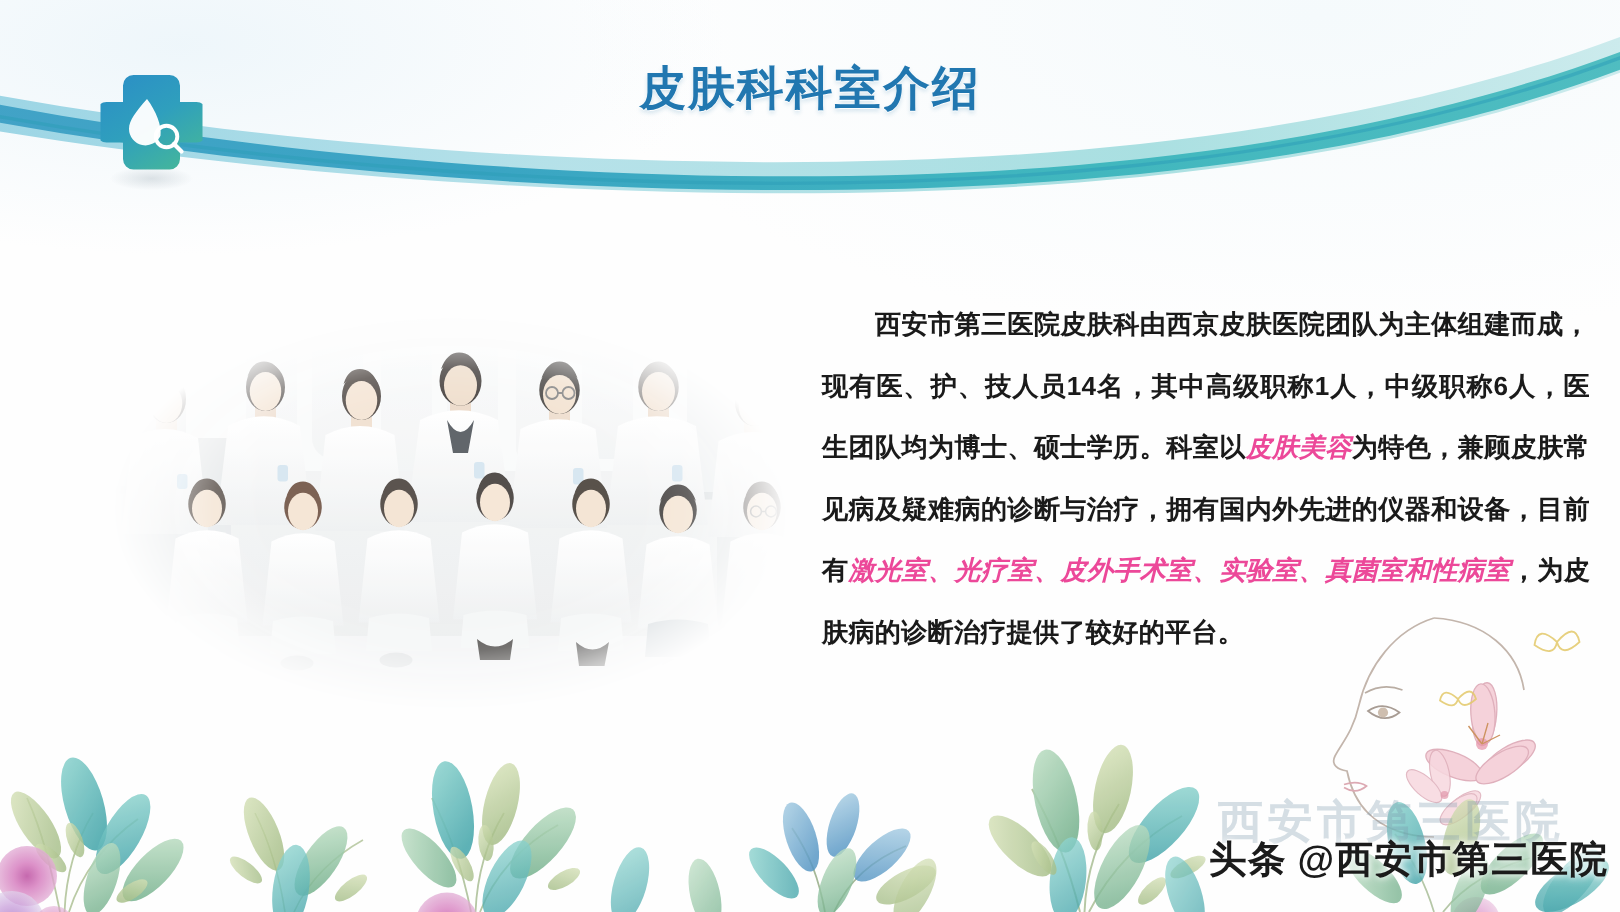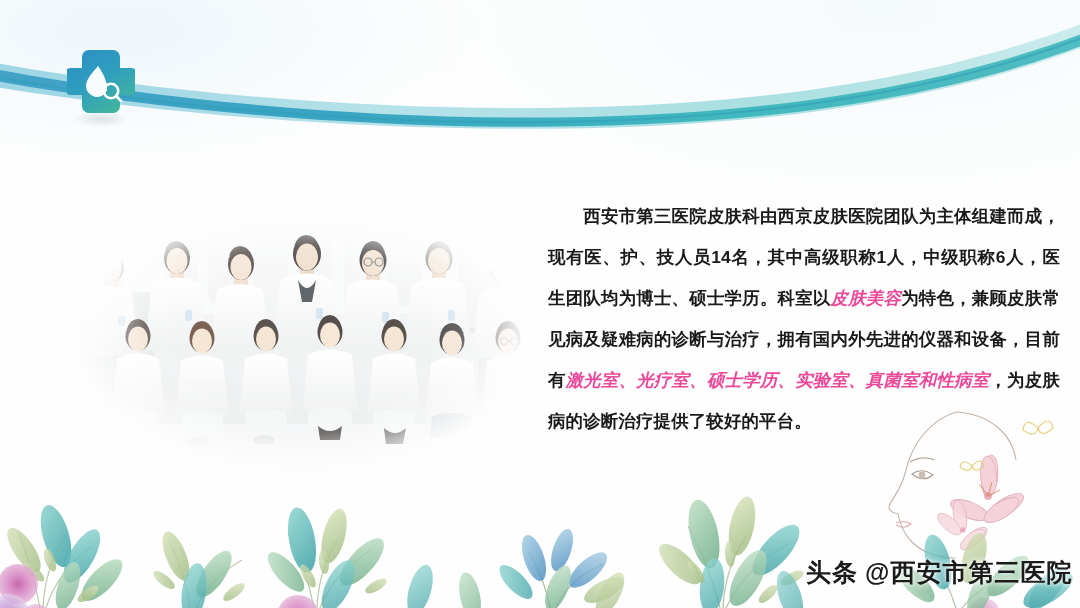--- a/index.html
+++ b/index.html
@@ -202,20 +202,21 @@
                a7 7 0 0 1 -7 7 h-24 a7 7 0 0 1 -7 -7 v-11 h-11 a7 7 0 0 1 -7 -7 v-13
                a7 7 0 0 1 7 -7 h11 v-11 a7 7 0 0 1 7 -7 z" fill="url(#crossGrad)"></path>
 
       <path d="M31 19 C 24 27, 19 33, 19 39 a11 11 0 0 0 21 4.5 C 41 37, 37 27, 31 19 Z" fill="#ffffff" opacity="0.96"></path>
 
       <circle cx="44" cy="44" r="7.2" fill="none" stroke="#ffffff" stroke-width="2.6"></circle>
       <line x1="49" y1="49" x2="54" y2="54" stroke="#ffffff" stroke-width="2.8" stroke-linecap="round"></line>
     </svg>
   </div>
 
+  <div class="slide-title">皮肤科科室介绍</div>
 
   <div class="photo-wrap">
     <div class="photo-canvas">
       <svg width="486" height="288" viewBox="0 0 486 288">
         <defs>
           <linearGradient id="roomBg" x1="0" y1="0" x2="0" y2="1">
             <stop offset="0%" stop-color="#f7f8f8"></stop>
             <stop offset="55%" stop-color="#eef0f1"></stop>
             <stop offset="100%" stop-color="#e4e6e7"></stop>
           </linearGradient>
@@ -384,21 +385,21 @@
             <path d="M-10 104 q10 9 20 0 l-2 14 h-17z" fill="#3a3734"></path>
           </g>
         </g>
 
         <rect width="486" height="288" fill="#ffffff" opacity="0.20"></rect>
       </svg>
     </div>
   </div>
 
   <div class="body-text">
-    <span>　　西安市第三医院皮肤科由西京皮肤医院团队为主体组建而成，现有医、护、技人员14名，其中高级职称1人，中级职称6人，医生团队均为博士、硕士学历。科室以</span><span class="hl">皮肤美容</span><span>为特色，兼顾皮肤常见病及疑难病的诊断与治疗，拥有国内外先进的仪器和设备，目前有</span><span class="hl">激光室、光疗室、硕士学历、实验室、真菌室和性病室</span><span>，为皮肤病的诊断治疗提供了较好的平台。</span>
+    <span>　　西安市第三医院皮肤科由西京皮肤医院团队为主体组建而成，现有医、护、技人员14名，其中高级职称1人，中级职称6人，医生团队均为博士、硕士学历。科室以</span><span class="hl">皮肤美容</span><span>为特色，兼顾皮肤常见病及疑难病的诊断与治疗，拥有国内外先进的仪器和设备，目前有</span><span class="hl">激光室、光疗室、皮外手术室、实验室、真菌室和性病室</span><span>，为皮肤病的诊断治疗提供了较好的平台。</span>
   </div>
 
   <svg class="face-motif" viewBox="0 0 210 170">
     <g fill="none" stroke="#b9a99e" stroke-width="1.15" opacity="0.85">
 
       <path d="M96 8 C 70 16, 52 40, 46 66 C 42 84, 34 92, 30 100 C 27 106, 32 109, 38 110
                C 40 120, 44 130, 52 138 C 62 148, 78 154, 96 154"></path>
 
       <path d="M36 119 q9 -3 15 1 q-7 6 -15 1" stroke="#d79ba6"></path>
 
@@ -582,18 +583,19 @@
         <ellipse cx="420" cy="152" rx="11" ry="26" fill="url(#leafTeal)" transform="rotate(16 420 152)"></ellipse>
         <ellipse cx="470" cy="158" rx="10" ry="24" fill="url(#leafGreen)" transform="rotate(-12 470 158)"></ellipse>
         <ellipse cx="610" cy="156" rx="10" ry="24" fill="url(#leafSage)" transform="rotate(28 610 156)"></ellipse>
         <ellipse cx="790" cy="158" rx="11" ry="26" fill="url(#leafTeal)" transform="rotate(-18 790 158)"></ellipse>
         <ellipse cx="980" cy="156" rx="10" ry="24" fill="url(#leafGreen)" transform="rotate(22 980 156)"></ellipse>
         <ellipse cx="1048" cy="150" rx="11" ry="27" fill="url(#leafTeal)" transform="rotate(40 1048 150)"></ellipse>
       </g>
     </g>
   </svg>
 
+  <div class="watermark-faded">西安市第三医院</div>
 
   <div class="watermark-main">
     <span class="wm-label">头条</span><span>@西安市第三医院</span>
   </div>
 
 </div>
 
 </body></html>

